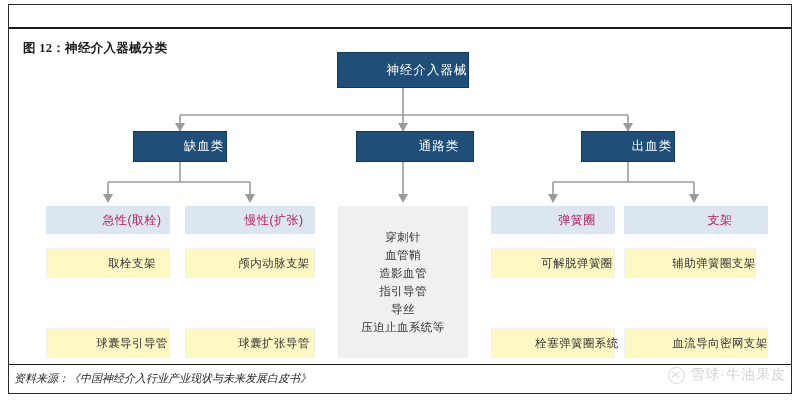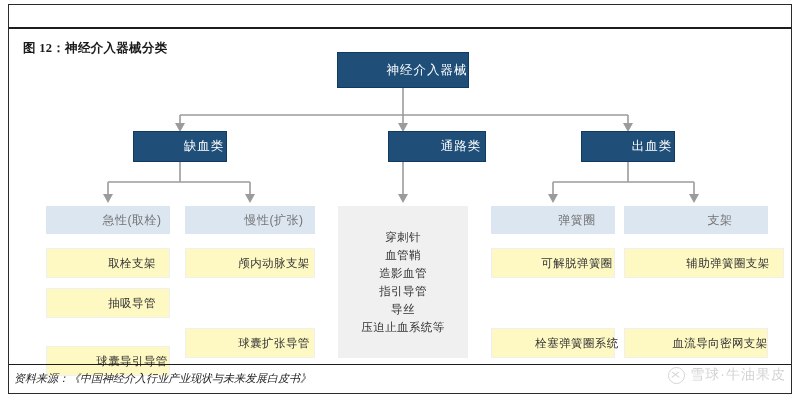--- a/index.html
+++ b/index.html
@@ -128,21 +128,21 @@
   .node-root,
   .node-cat {
     background: #1f4e79;
     border: 1px solid #123a5e;
     color: #ffffff;
     font-size: 12.5px;
     letter-spacing: 1px;
   }
   .node-sub {
     background: #dce6f1;
-    color: #737373;
+    color: #be185d;
     font-size: 12px;
     letter-spacing: 0.5px;
     border: 1px solid #dce6f1;
   }
   .node-item {
     background: #fef9c3;
     color: #333333;
     font-size: 11.5px;
     letter-spacing: 0.4px;
     border: 1px solid #f0f0f0;
@@ -211,21 +211,21 @@
     </g>
   </svg>
 
   <div class="node node-root" style="left:337px; top:52px; width:132px; height:36px;">
     <span>神经介入器械</span>
   </div>
 
   <div class="node node-cat" style="left:133px; top:131px; width:94px; height:31px;">
     <span>缺血类</span>
   </div>
-  <div class="node node-cat" style="left:356px; top:131px; width:98px; height:31px;margin-left:32px;">
+  <div class="node node-cat" style="left:356px; top:131px; width:118px; height:31px;">
     <span>通路类</span>
   </div>
   <div class="node node-cat" style="left:581px; top:131px; width:94px; height:31px;">
     <span>出血类</span>
   </div>
 
   <div class="node node-sub" style="left:46px; top:206px; width:124px; height:28px;">
     <span>急性(取栓)</span>
   </div>
   <div class="node node-sub" style="left:185px; top:206px; width:130px; height:28px;">
@@ -234,24 +234,21 @@
   <div class="node node-sub" style="left:491px; top:206px; width:124px; height:28px;">
     <span>弹簧圈</span>
   </div>
   <div class="node node-sub" style="left:624px; top:206px; width:144px; height:28px;">
     <span>支架</span>
   </div>
 
   <div class="node node-item" style="left:46px; top:248px; width:124px; height:30px;">
     <span>取栓支架</span>
   </div>
-  <div class="node node-item" style="left:46px; top:288px; width:124px; height:30px;">
-    <span>抽吸导管</span>
-  </div>
-  <div class="node node-item" style="left:46px; top:328px; width:124px; height:30px;margin-top:18px;">
+  <div class="node node-item" style="left:46px; top:328px; width:124px; height:30px;">
     <span>球囊导引导管</span>
   </div>
 
   <div class="node node-item" style="left:185px; top:248px; width:130px; height:30px;">
     <span>颅内动脉支架</span>
   </div>
   <div class="node node-item" style="left:185px; top:328px; width:130px; height:30px;">
     <span>球囊扩张导管</span>
   </div>
 
@@ -264,21 +261,21 @@
     <span class="li">压迫止血系统等</span>
   </div>
 
   <div class="node node-item" style="left:491px; top:328px; width:124px; height:30px;">
     <span>栓塞弹簧圈系统</span>
   </div>
   <div class="node node-item" style="left:491px; top:248px; width:124px; height:30px;">
     <span>可解脱弹簧圈</span>
   </div>
 
-  <div class="node node-item" style="left:624px; top:248px; width:160px; height:30px;">
+  <div class="node node-item" style="left:624px; top:248px; width:132px; height:30px;">
     <span>辅助弹簧圈支架</span>
   </div>
   <div class="node node-item" style="left:624px; top:328px; width:144px; height:30px;">
     <span>血流导向密网支架</span>
   </div>
 
   <div class="footer-rule"></div>
   <div class="footer-src">资料来源：《中国神经介入行业产业现状与未来发展白皮书》</div>
 
   <div class="watermark">

